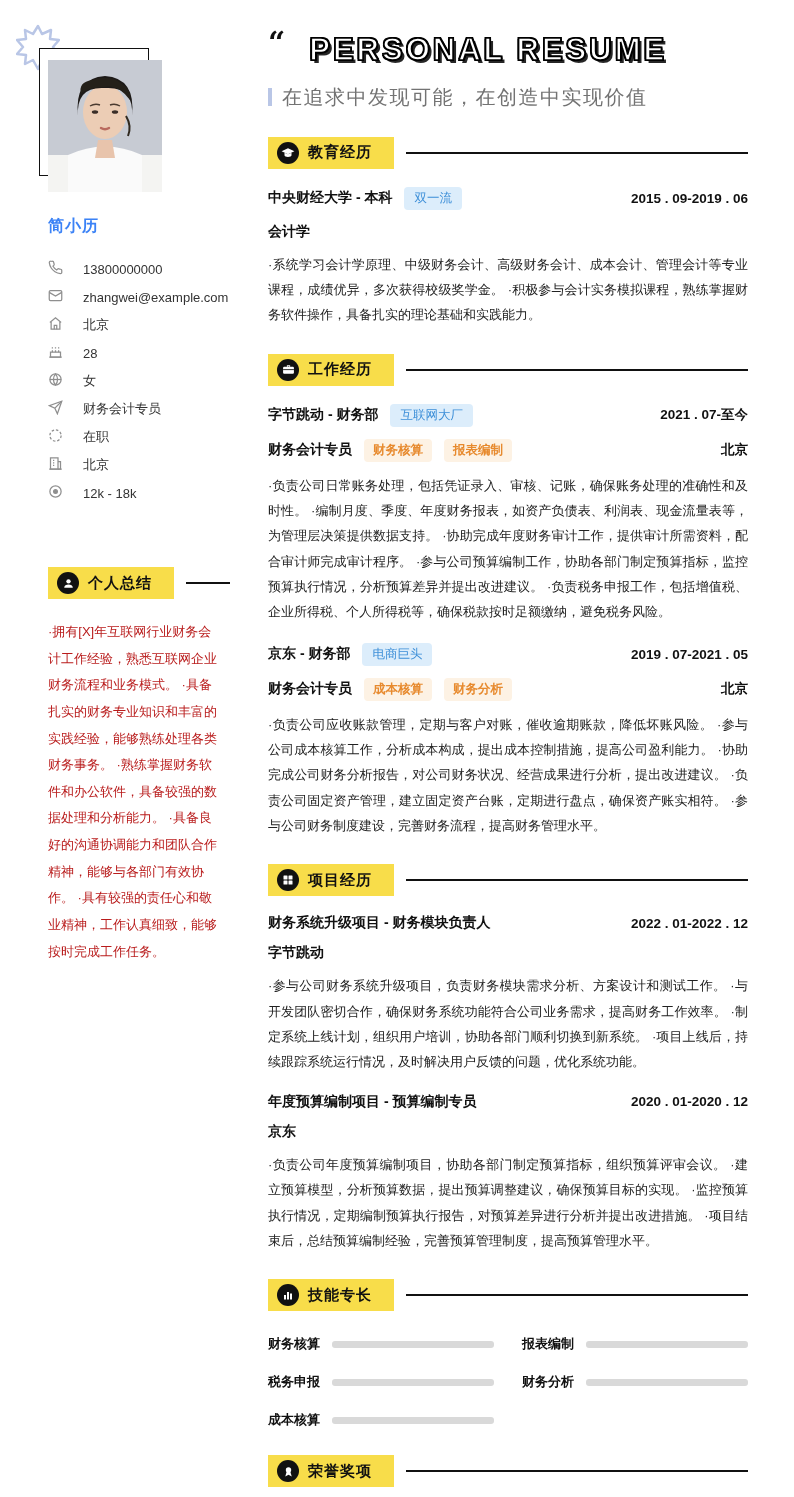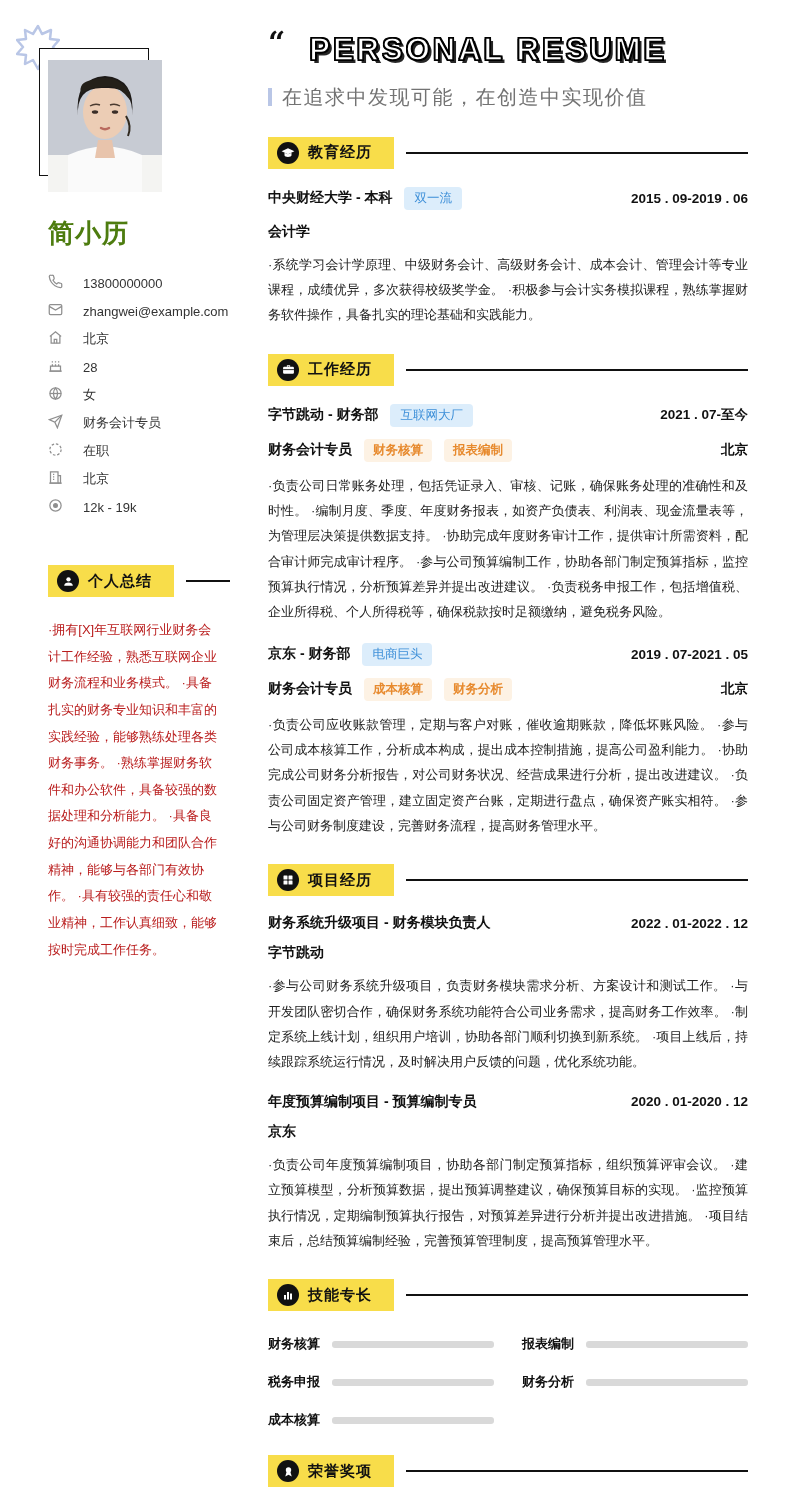--- a/index.html
+++ b/index.html
@@ -18,25 +18,25 @@
     font-family:"Liberation Sans","DejaVu Sans",sans-serif;
     color:var(--text);
   }
   .page{display:flex;width:794px;padding:22px 0 26px 0;}
   
   .sidebar{width:262px;padding-left:48px;flex-shrink:0;}
   .photo-wrap{position:relative;width:114px;height:132px;margin-top:38px;}
   .deco-star{position:absolute;left:-32px;top:-36px;}
   .photo-frame{position:absolute;left:-9px;top:-12px;width:110px;height:128px;border:1.6px solid #111;background:#fff;}
   .photo{position:relative;width:114px;height:132px;overflow:hidden;}
-  .side-name{margin-top:24px;font-size:26px;font-weight:bold;color:#4d7c0f;letter-spacing:1px;}
+  .side-name{margin-top:24px;font-size:16px;font-weight:bold;color:#3b82f6;letter-spacing:1px;}
   .contact{margin-top:18px;list-style:none;}
   .contact li{display:flex;align-items:center;gap:20px;height:28px;font-size:13px;color:#333;}
   .contact svg{flex-shrink:0;}
-  .side-sec-head{display:flex;align-items:center;margin-top:44px;width:182px;}
+  .side-sec-head{display:flex;align-items:center;margin-top:60px;width:182px;}
   .sec-badge{display:inline-flex;align-items:center;gap:9px;background:var(--yellow);padding:5px 22px 5px 9px;white-space:nowrap;}
   .sec-badge .bicon{width:22px;height:22px;border-radius:50%;background:#111;display:flex;align-items:center;justify-content:center;flex-shrink:0;}
   .sec-badge .btitle{font-size:15px;font-weight:bold;color:#111;letter-spacing:1px;}
   .sec-rule{flex:1;height:2px;background:#111;margin-left:12px;}
   .summary-text{margin-top:20px;width:174px;font-size:13px;line-height:2.05;color:#b91c1c;}
   
   .main{flex:1;padding:4px 46px 0 6px;}
   .title-row{display:flex;align-items:flex-start;gap:12px;margin-top:2px;}
   .quote-mark{font-size:30px;font-weight:900;color:#111;line-height:1;font-family:"DejaVu Serif",serif;}
   .bubble-title{
@@ -155,21 +155,21 @@
               <path d="M8 7h2M8 11h2M8 15h2"></path>
               <path d="M2 21h20"></path>
             </svg></span>
         <span>北京</span>
       </li>
       <li>
         <span><svg width="15" height="15" viewBox="0 0 24 24" fill="none" stroke="#8f8f8f" stroke-width="2">
               <circle cx="12" cy="12" r="9"></circle>
               <circle cx="12" cy="12" r="3" fill="#8f8f8f"></circle>
             </svg></span>
-        <span>12k - 19k</span>
+        <span>12k - 18k</span>
       </li>
     </ul>
 
     <div class="side-sec-head">
       <span class="sec-badge">
         <span class="bicon">
           <svg width="13" height="13" viewBox="0 0 24 24" fill="#fff">
               <circle cx="12" cy="8" r="4"></circle>
               <path d="M4 20c0-4 4-6 8-6s8 2 8 6z"></path>
             </svg>

